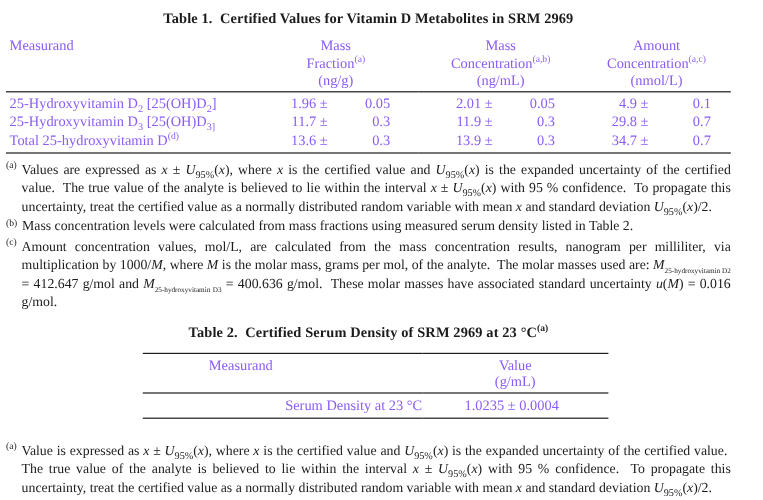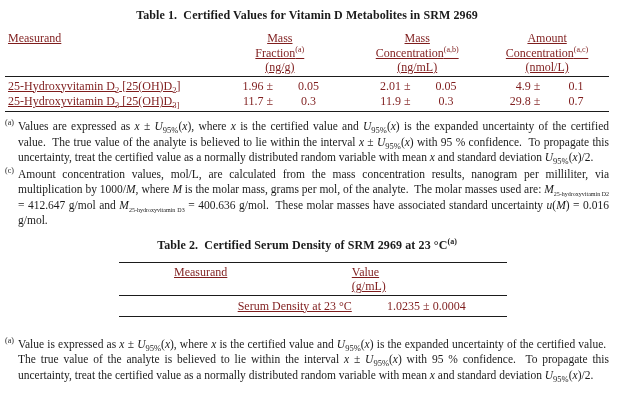--- a/index.html
+++ b/index.html
@@ -9,52 +9,52 @@
     color:#1b1b1b;
   }
   .page{box-sizing:border-box;width:614px;height:417px;padding:6px 5px 0 5px;}
 
   .tbl-title{
     text-align:center;font-weight:bold;font-size:12px;line-height:15px;
     margin:2px 0 8px 0;letter-spacing:.1px;
   }
   .t2-title{margin-top:9px;margin-bottom:9px;}
 
-  table{border-collapse:collapse;font-size:12px;color:#7f1d1d;text-decoration:underline;}
+  table{border-collapse:collapse;font-size:12px;color:#8b5cf6;}
   .t1{width:100%;border-bottom:1.8px solid #1b1b1b;}
   .t1 th{font-weight:normal;vertical-align:top;text-align:center;padding:0 0 1px 0;line-height:14.5px;border-bottom:1.8px solid #1b1b1b;}
   .t1 th.meas,.t1 td.meas{text-align:left;padding-left:3px;}
   .t1 td{line-height:15.8px;padding:0;vertical-align:middle;}
   .t1 td.num{text-align:center;white-space:nowrap;}
   .t1 tbody tr:first-child td{padding-top:2px;}
   .t1 tbody tr:last-child td{padding-bottom:1px;}
 
   .col-meas{width:34%;}
   .col-a{width:23%;}
   .col-b{width:22.5%;}
   .col-c{width:20.5%;}
 
   .v{display:inline-block;min-width:29px;text-align:right;}
   .pm{display:inline-block;padding:0 3px;text-align:center;}
-  .u{display:inline-block;min-width:33px;text-align:center;margin-left:16px;}
+  .u{display:inline-block;min-width:33px;text-align:right;margin-left:16px;}
 
   sup{font-size:8px;line-height:0;vertical-align:super;letter-spacing:0;}
   sub{font-size:8.5px;line-height:0;vertical-align:sub;}
   sub.tiny{font-size:6px;}
   i{font-style:italic;}
 
   .footnotes{margin-top:7px;}
   .fn{
     font-size:11.5px;line-height:15.5px;text-align:justify;
     margin:0 0 1px 0;padding-left:13px;text-indent:-13px;
   }
   .fn .mk{margin-right:4px;font-size:8px;}
 
   .t2{width:388px;margin-left:114px;border-top:1.8px solid #1b1b1b;border-bottom:1.8px solid #1b1b1b;}
-  .t2 th{font-weight:normal;vertical-align:top;text-align:left;padding:2px 0 1px 0;line-height:14.5px;border-bottom:1.8px solid #1b1b1b;}
+  .t2 th{font-weight:normal;vertical-align:top;text-align:center;padding:2px 0 1px 0;line-height:14.5px;border-bottom:1.8px solid #1b1b1b;}
   .t2 th.meas{text-align:left;padding-left:55px;}
   .t2 td{line-height:16px;padding:2px 0 2px 0;}
   .t2 td.meas{text-align:right;padding-left:55px;}
   .t2 td.num{text-align:center;white-space:nowrap;}
   .t2col-meas{width:60%;}
   .t2col-val{width:40%;}
   .v2{display:inline-block;min-width:40px;text-align:right;}
   .u2{display:inline-block;min-width:46px;text-align:left;}
 </style>
 </head>
@@ -109,25 +109,38 @@
         <td class="num">
           <span class="v">11.7</span><span class="pm">±</span><span class="u">0.3</span>
         </td>
         <td class="num">
           <span class="v">11.9</span><span class="pm">±</span><span class="u">0.3</span>
         </td>
         <td class="num">
           <span class="v">29.8</span><span class="pm">±</span><span class="u">0.7</span>
         </td>
       </tr>
+      <tr>
+        <td class="meas"><span>Total 25-hydroxyvitamin D</span><sup>(d)</sup></td>
+        <td class="num">
+          <span class="v">13.6</span><span class="pm">±</span><span class="u">0.3</span>
+        </td>
+        <td class="num">
+          <span class="v">13.9</span><span class="pm">±</span><span class="u">0.3</span>
+        </td>
+        <td class="num">
+          <span class="v">34.7</span><span class="pm">±</span><span class="u">0.7</span>
+        </td>
+      </tr>
     </tbody>
   </table>
 
   <div class="footnotes">
     <p class="fn"><sup class="mk">(a)</sup><span><span>Values are expressed as </span><i>x</i><span> ± </span><i>U</i><sub>95%</sub><span>(</span><i>x</i><span>), where </span><i>x</i><span> is the certified value and </span><i>U</i><sub>95%</sub><span>(</span><i>x</i><span>) is the expanded uncertainty of the certified value.&nbsp; The true value of the analyte is believed to lie within the interval </span><i>x</i><span> ± </span><i>U</i><sub>95%</sub><span>(</span><i>x</i><span>) with 95 % confidence.&nbsp; To propagate this uncertainty, treat the certified value as a normally distributed random variable with mean </span><i>x</i><span> and standard deviation </span><i>U</i><sub>95%</sub><span>(</span><i>x</i><span>)/2.</span></span></p>
+    <p class="fn"><sup class="mk">(b)</sup><span><span>Mass concentration levels were calculated from mass fractions using measured serum density listed in Table 2.</span></span></p>
     <p class="fn"><sup class="mk">(c)</sup><span><span>Amount concentration values, mol/L, are calculated from the mass concentration results, nanogram per milliliter, via multiplication by 1000/</span><i>M</i><span>, where </span><i>M</i><span> is the molar mass, grams per mol, of the analyte.&nbsp; The molar masses used are: </span><i>M</i><sub class="tiny">25-hydroxyvitamin D2</sub><span> = 412.647 g/mol and </span><i>M</i><sub class="tiny">25-hydroxyvitamin D3</sub><span> = 400.636 g/mol.&nbsp; These molar masses have associated standard uncertainty </span><i>u</i><span>(</span><i>M</i><span>) = 0.016 g/mol.</span></span></p>
   </div>
 
   <div class="tbl-title t2-title"><span>Table 2.&nbsp; Certified Serum Density of SRM 2969 at 23 °C</span><sup>(a)</sup></div>
 
   <table class="t2">
     <colgroup>
       <col class="t2col-meas">
         <col class="t2col-val">
     </colgroup>

